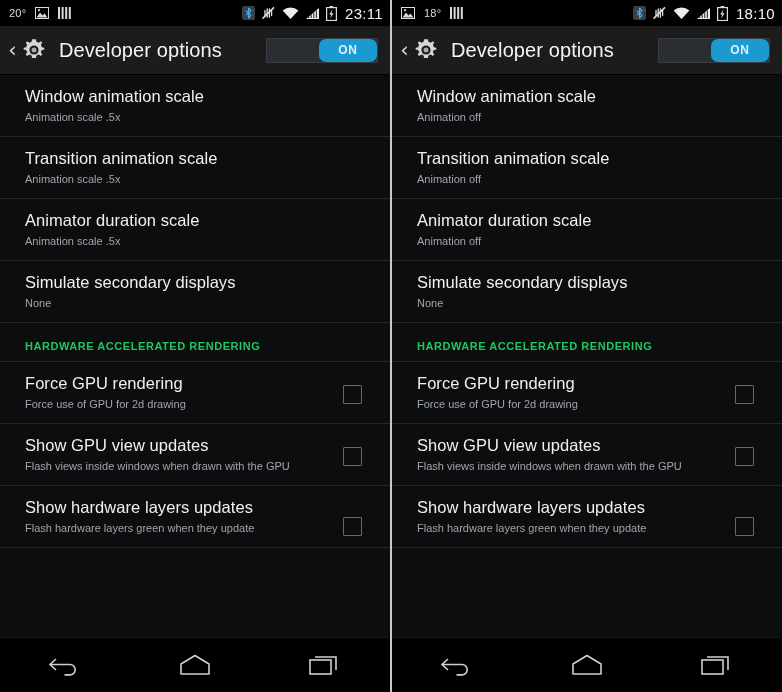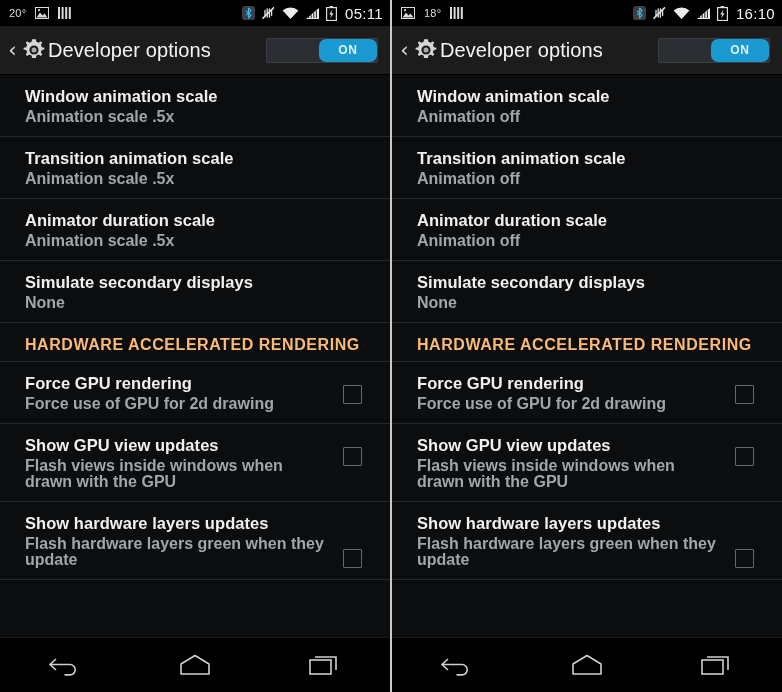--- a/index.html
+++ b/index.html
@@ -47,21 +47,21 @@
     border-bottom:1px solid #000;
     position:relative;
   }
   .ab-back{
     color:#d8d8d8; font-size:21px; line-height:1;
     width:13px; text-align:center; margin-right:1px;
     font-family:"DejaVu Sans",sans-serif;
   }
   .ab-gear{ width:28px; height:28px; flex:0 0 28px; }
   .ab-title{
-    color:#f4f4f4; font-size:20px; margin-left:0;
+    color:#f4f4f4; font-size:20px; margin-left:11px;
     white-space:nowrap; letter-spacing:.1px;
   }
   .ab-spacer{ flex:1; }
   .switch{
     width:112px; height:25px;
     background:#2a2d31;
     border:1px solid #3a3e44;
     display:flex; align-items:stretch;
     border-radius:1px;
   }
@@ -77,46 +77,45 @@
   .list{
     flex:1; background:#0c0d0f;
     overflow:hidden;
     padding:0 0 0 0;
   }
   .row{
     position:relative;
     display:flex; align-items:flex-start;
     padding:11px 18px 11px 25px;
     border-bottom:1px solid #24262a;
-    font-weight:bold;
   }
   .row:last-child{ border-bottom:1px solid #24262a;align-items:flex-end; }
   .row .txt{ flex:1; min-width:0; }
   .row .title{
     color:#f0f0f0; font-size:16.5px; line-height:20px;
     letter-spacing:.05px;
   }
   .row .sub{
-    color:#a2a5a9; font-size:16px; line-height:16px;
+    color:#a2a5a9; font-size:11px; line-height:16px;
     margin-top:3px;
   }
   .cb{
     width:19px; height:19px; flex:0 0 19px;
     border:1px solid #636870;
     margin:12px 10px 0 12px;
     background:transparent;
     border-radius:1px;
   }
   .section{
     padding:13px 18px 7px 25px;
     border-bottom:1px solid #24262a;
     background:#0c0d0f;
   }
   .section span{
-    color:#fdba74; font-size:16px; font-weight:bold;
+    color:#22c55e; font-size:11px; font-weight:bold;
     letter-spacing:.55px;
   }
 
   
   .navbar{
     height:55px; flex:0 0 55px;
     background:#000;
     display:flex; align-items:center; justify-content:space-around;
     border-top:1px solid #1a1a1a;
   }
@@ -172,21 +171,21 @@
               <path d="M3.6 11 L3.6 9.4 M6.2 11 L6.2 7.6 M8.8 11 L8.8 5.6 M11.4 11 L11.4 3.6" stroke="#0a0a0a" stroke-width="0.9"></path>
             </svg>
         </span>
         <span class="ic">
           <svg width="11" height="15" viewBox="0 0 11 15">
               <rect x="3.6" y="0" width="3.6" height="1.6" fill="#dcdcdc"></rect>
               <rect x="0.6" y="1.6" width="9.8" height="12.9" fill="none" stroke="#dcdcdc" stroke-width="1.2"></rect>
               <path d="M6.4 3.4 L3.2 8.4 L5.2 8.4 L4.2 12.6 L7.6 7.2 L5.5 7.2 Z" fill="#dcdcdc"></path>
             </svg>
         </span>
-        <span class="sb-time">05:11</span>
+        <span class="sb-time">23:11</span>
       </div>
     </div>
 
     <div class="actionbar">
       <span class="ab-back">‹</span>
       <span class="ab-gear">
         <svg width="28" height="28" viewBox="0 0 28 28">
           <path fill="#d7d7d7" d="M14 3.2 l1.9 0 .5 2.6 a8.8 8.8 0 0 1 2.3 .95 l2.2-1.45 1.35 1.35 -1.45 2.2 a8.8 8.8 0 0 1 .95 2.3 l2.6 .5 0 1.9 -2.6 .5 a8.8 8.8 0 0 1 -.95 2.3 l1.45 2.2 -1.35 1.35 -2.2-1.45 a8.8 8.8 0 0 1 -2.3 .95 l-.5 2.6 -1.9 0 -1.9 0 -.5-2.6 a8.8 8.8 0 0 1 -2.3-.95 l-2.2 1.45 -1.35-1.35 1.45-2.2 a8.8 8.8 0 0 1 -.95-2.3 l-2.6-.5 0-1.9 2.6-.5 a8.8 8.8 0 0 1 .95-2.3 l-1.45-2.2 1.35-1.35 2.2 1.45 a8.8 8.8 0 0 1 2.3-.95 l.5-2.6 z"></path>
           <circle cx="14" cy="14" r="4.6" fill="#1c1c1c"></circle>
           <circle cx="14" cy="14" r="2.5" fill="#a9a9a9"></circle>
@@ -317,21 +316,21 @@
               <path d="M3.6 11 L3.6 9.4 M6.2 11 L6.2 7.6 M8.8 11 L8.8 5.6 M11.4 11 L11.4 3.6" stroke="#0a0a0a" stroke-width="0.9"></path>
             </svg>
         </span>
         <span class="ic">
           <svg width="11" height="15" viewBox="0 0 11 15">
               <rect x="3.6" y="0" width="3.6" height="1.6" fill="#dcdcdc"></rect>
               <rect x="0.6" y="1.6" width="9.8" height="12.9" fill="none" stroke="#dcdcdc" stroke-width="1.2"></rect>
               <path d="M6.4 3.4 L3.2 8.4 L5.2 8.4 L4.2 12.6 L7.6 7.2 L5.5 7.2 Z" fill="#dcdcdc"></path>
             </svg>
         </span>
-        <span class="sb-time">16:10</span>
+        <span class="sb-time">18:10</span>
       </div>
     </div>
 
     <div class="actionbar">
       <span class="ab-back">‹</span>
       <span class="ab-gear">
         <svg width="28" height="28" viewBox="0 0 28 28">
           <path fill="#d7d7d7" d="M14 3.2 l1.9 0 .5 2.6 a8.8 8.8 0 0 1 2.3 .95 l2.2-1.45 1.35 1.35 -1.45 2.2 a8.8 8.8 0 0 1 .95 2.3 l2.6 .5 0 1.9 -2.6 .5 a8.8 8.8 0 0 1 -.95 2.3 l1.45 2.2 -1.35 1.35 -2.2-1.45 a8.8 8.8 0 0 1 -2.3 .95 l-.5 2.6 -1.9 0 -1.9 0 -.5-2.6 a8.8 8.8 0 0 1 -2.3-.95 l-2.2 1.45 -1.35-1.35 1.45-2.2 a8.8 8.8 0 0 1 -.95-2.3 l-2.6-.5 0-1.9 2.6-.5 a8.8 8.8 0 0 1 .95-2.3 l-1.45-2.2 1.35-1.35 2.2 1.45 a8.8 8.8 0 0 1 2.3-.95 l.5-2.6 z"></path>
           <circle cx="14" cy="14" r="4.6" fill="#1c1c1c"></circle>
           <circle cx="14" cy="14" r="2.5" fill="#a9a9a9"></circle>

